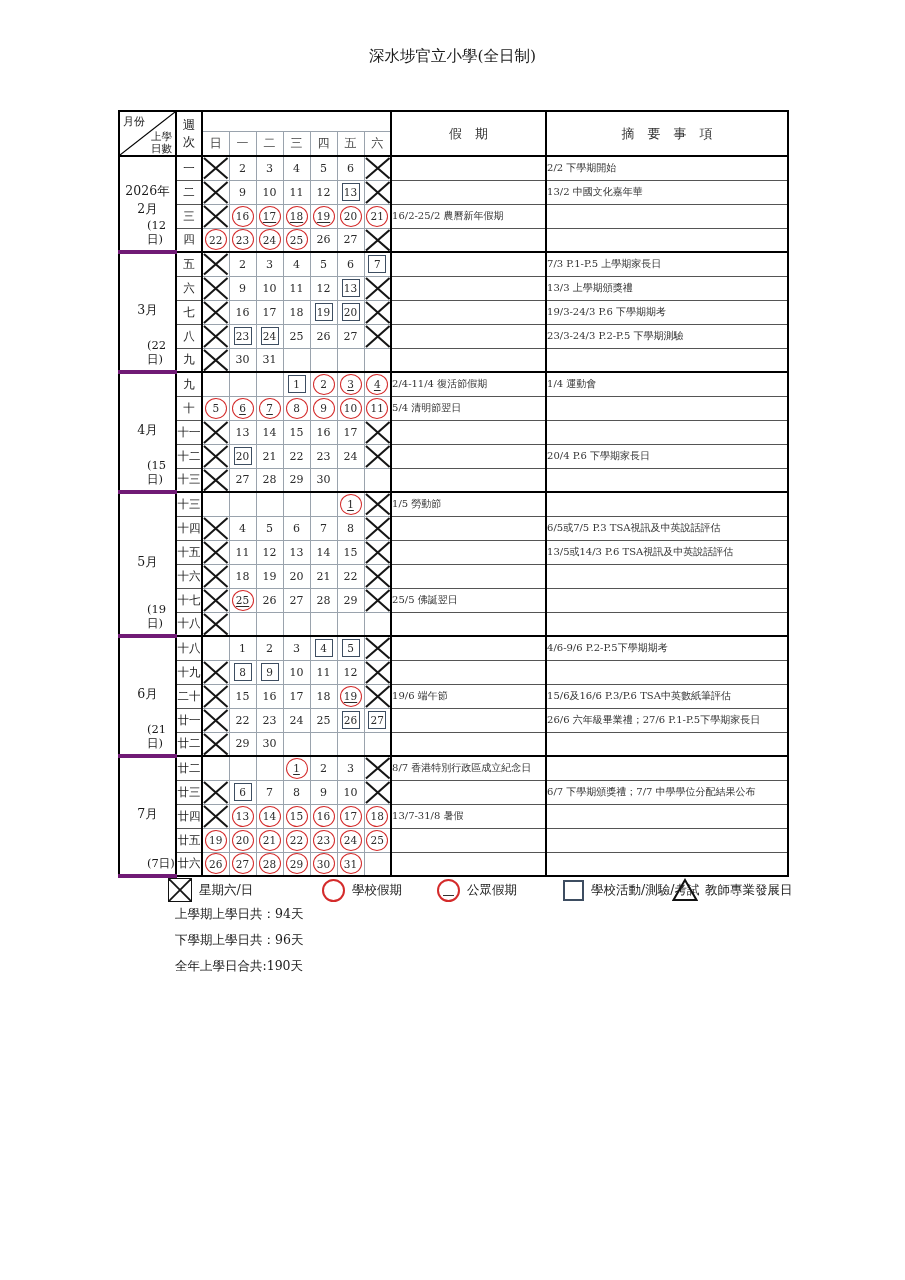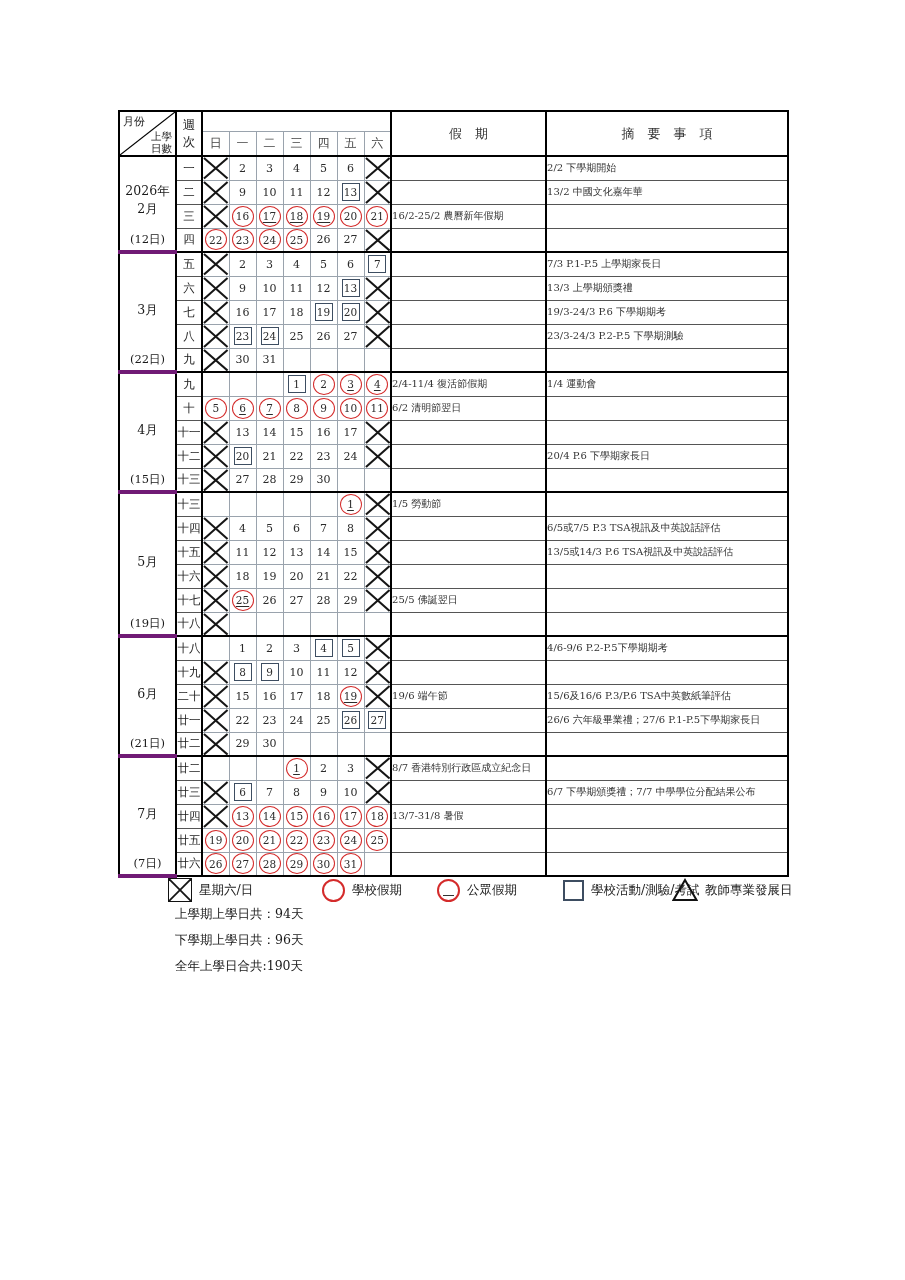--- a/index.html
+++ b/index.html
@@ -26,21 +26,21 @@
   .dayspan{border-bottom:1px solid #9aa3ad;border-right:2px solid #000;}
   .dh{border:1px solid #9aa3ad;border-bottom:2px solid #000;text-align:center;font-size:12px;color:#444;}
   .dh.dlast{border-right:2px solid #000;}
 
   .hhead{border-right:2px solid #000;border-bottom:2px solid #000;text-align:center;font-size:13px;color:#333;margin-top:28px;}
   .shead{border-bottom:2px solid #000;text-align:center;font-size:13px;color:#333;}
 
   .mcell{border-right:2px solid #000;border-bottom:4px solid #701a75;position:relative;}
   .mlabel{position:absolute;left:0;right:0;top:50%;transform:translateY(-60%);
           text-align:center;font-size:12.5px;line-height:1.5;}
-  .mcount{position:absolute;left:0;right:0;bottom:3px;text-align:center;font-size:11.5px;}
+  .mcount{position:absolute;left:0;right:0;bottom:3px;font-size:11.5px;padding-left:27px;}
 
   .wk{border:1px solid #555;border-left:2px solid #000;border-right:2px solid #000;
       text-align:center;font-size:11.5px;}
   .day{border:1px solid #9aa3ad;text-align:center;font-size:11px;color:#2b2b2b;position:relative;}
   .day.dlast{border-right:2px solid #000;}
   .hol{border:1px solid #555;border-right:2px solid #000;padding-left:4px;font-size:10px;color:#333;}
   .sum{border:1px solid #555;padding-left:5px;font-size:10px;color:#333;}
   tr.blast td{border-bottom:2px solid #000;}
 
   .xm{position:absolute;left:0;top:0;width:100%;height:100%;display:block;}
@@ -61,20 +61,21 @@
          box-sizing:border-box;display:flex;align-items:flex-end;justify-content:center;}
   .lu{width:11px;border-bottom:1.5px solid #333;margin-bottom:4px;}
   .lbox{width:21px;height:21px;border:2px solid var(--boxc,#3d4d61);box-sizing:border-box;}
   .ftr{position:absolute;left:175px;font-size:12.5px;}
 </style>
 </head>
 <body>
 
 <div class="page">
 
+  <div class="title">深水埗官立小學(全日制)</div>
 
   <table class="cal">
     <colgroup>
       <col style="width:57px">
         <col style="width:26px">
       <col style="width:27px">
         <col style="width:27px">
         <col style="width:27px">
         <col style="width:27px">
       <col style="width:27px">
@@ -426,21 +427,21 @@
           <td class="day">
             <span class="circ">
               <span class="">10</span>
             </span>
           </td>
           <td class="day dlast">
             <span class="circ">
               <span class="">11</span>
             </span>
           </td>
-          <td class="hol">6/2 清明節翌日</td>
+          <td class="hol">5/4 清明節翌日</td>
           <td class="sum"></td>
         </tr>
         <tr>
           <td class="wk">十一</td>
           <td class="day">
             <svg class="xm" viewBox="0 0 27 24" preserveAspectRatio="none">
               <line x1="1" y1="1" x2="26" y2="23"></line>
               <line x1="26" y1="1" x2="1" y2="23"></line>
             </svg>
           </td>

